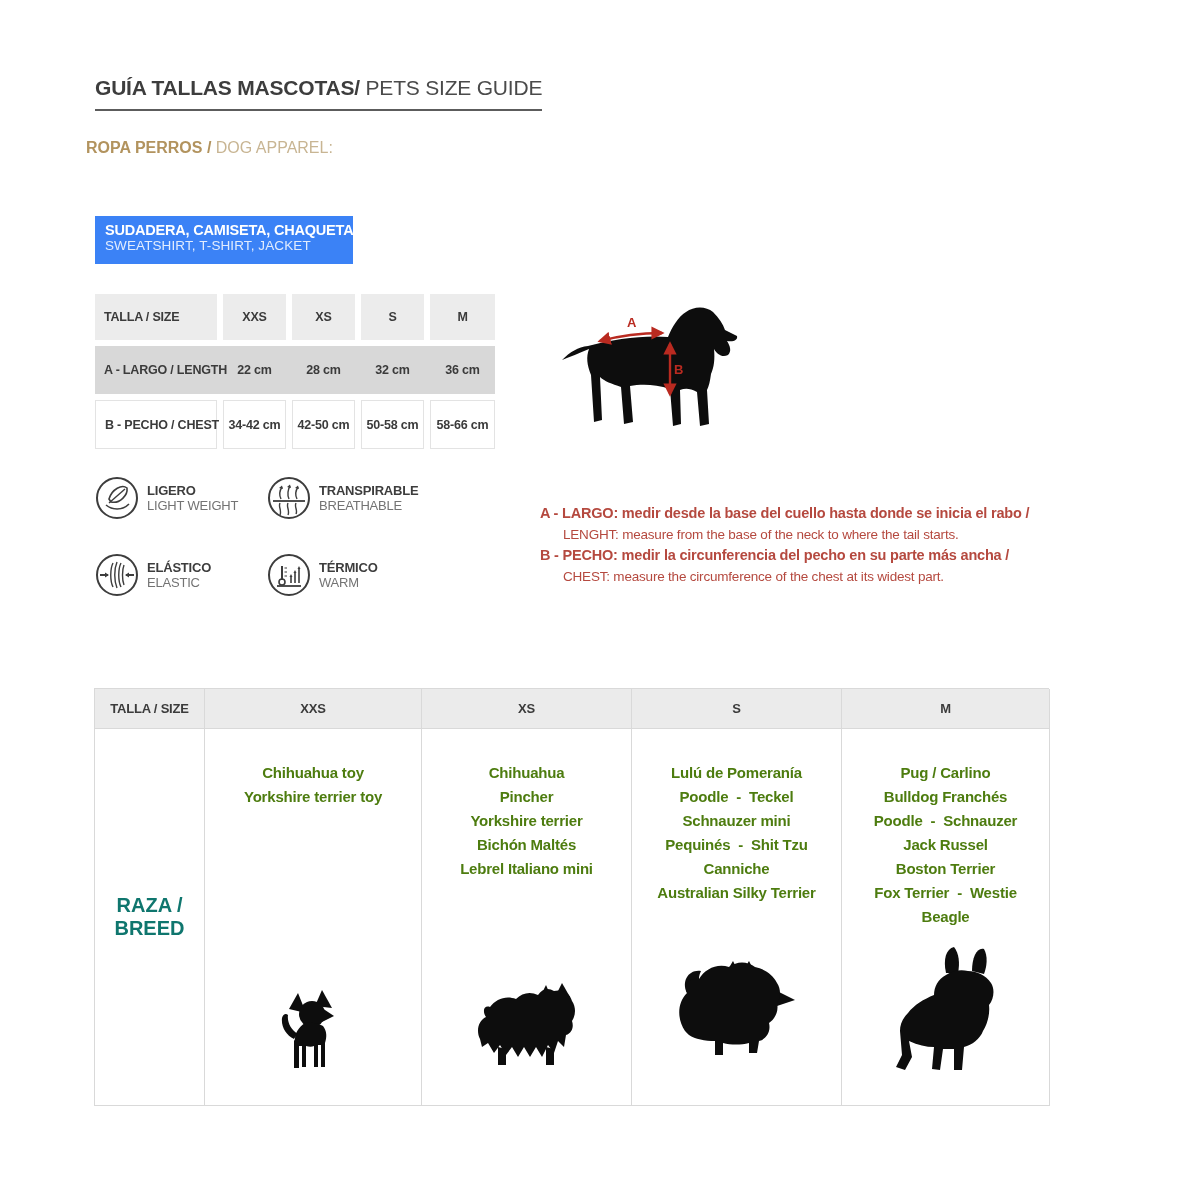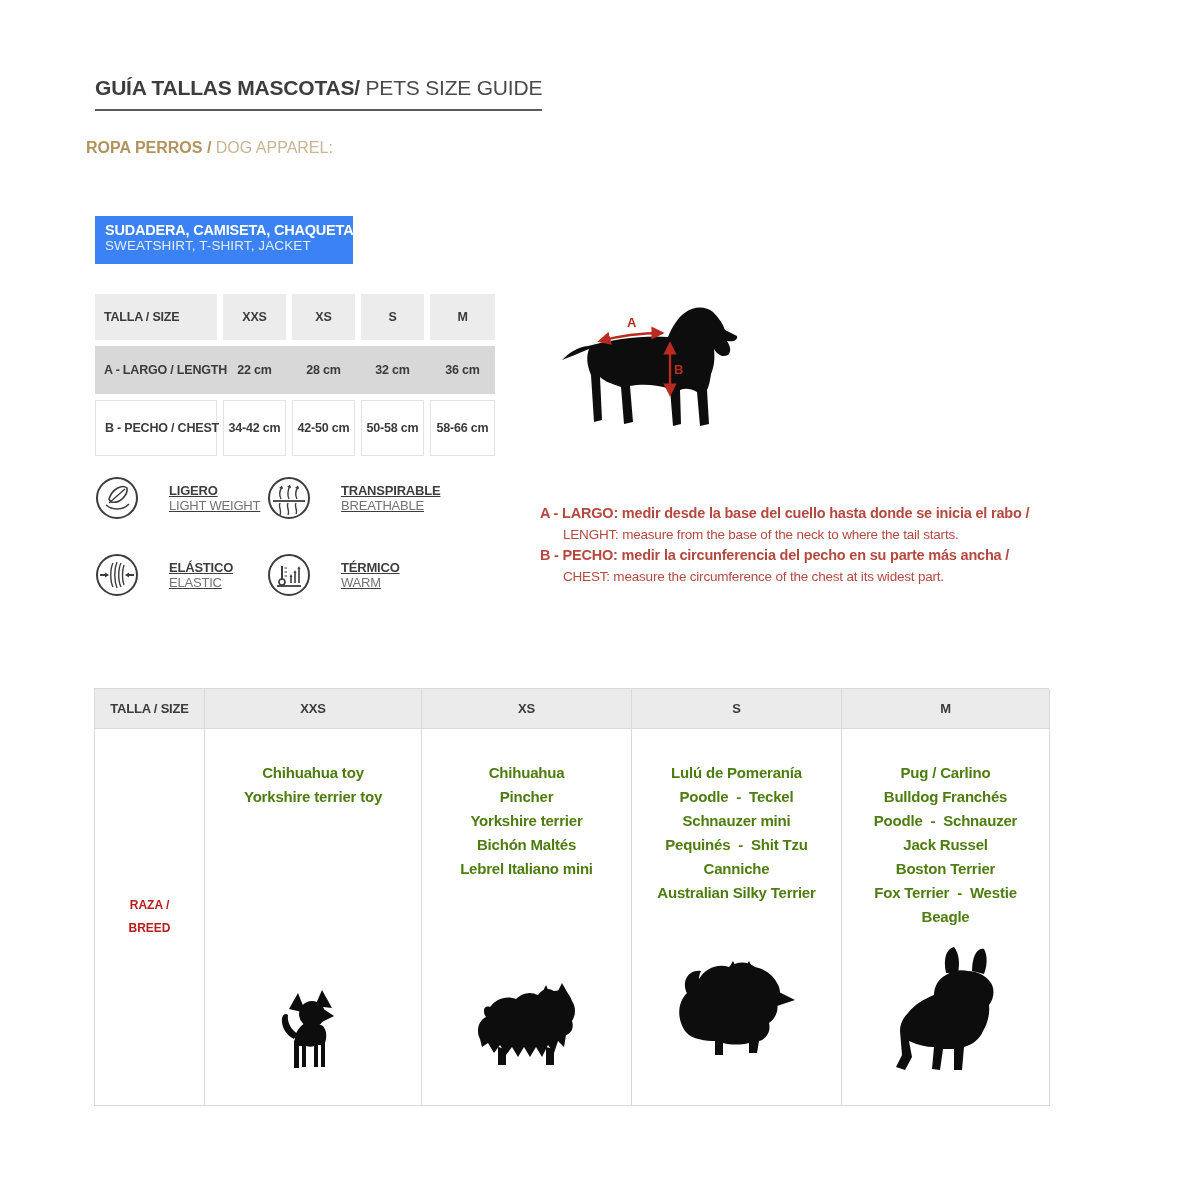--- a/index.html
+++ b/index.html
@@ -24,50 +24,50 @@
   .banner-en { color:rgba(255,255,255,0.85); font-weight:normal; font-size:13.5px; letter-spacing:0.1px; white-space:nowrap; }
 
   
   .size-table { position:absolute; left:95px; top:294px; width:400px; }
   .srow { display:grid; grid-template-columns:122px 63px 63px 63px 65px; column-gap:6px; margin-bottom:6px; }
   .srow .cell { display:flex; align-items:center; justify-content:center;
                 font-size:12.5px; font-weight:bold; color:#3b3b3b; letter-spacing:-0.2px; white-space:nowrap; }
   .srow .cell.label { justify-content:flex-start; padding-left:9px; }
   .srow.header { height:46px; } .srow.header .cell { background:#ececec; }
   .srow.rowa { height:48px; background:#d8d8d8; padding:0; }
-  .srow.rowb { height:56px; } .srow.rowb .cell { background:#ffffff; border:1px solid #e3e3e3; }
+  .srow.rowb { height:49px; } .srow.rowb .cell { background:#ffffff; border:1px solid #e3e3e3; }
 
   
   .diagram { position:absolute; left:550px; top:296px; }
 
   
   .features { position:absolute; left:95px; top:476px; display:grid;
               grid-template-columns:172px 220px; row-gap:33px; }
   .feature { display:flex; align-items:center; }
   .feature svg { flex:0 0 auto; }
-  .ftext { margin-left:30px;text-decoration:underline; }
+  .ftext { margin-left:8px; }
   .ftitle { font-size:13px; font-weight:bold; color:#3d3d3d; line-height:15px; letter-spacing:-0.2px; }
   .fsub { font-size:13px; font-weight:normal; color:#737373; line-height:15px; letter-spacing:-0.2px; }
 
   
   .notes { position:absolute; left:540px; top:503px; width:440px; color:#b5493f; }
   .note-es { font-size:14.5px; font-weight:bold; line-height:21px; letter-spacing:-0.2px; white-space:nowrap; }
   .note-en { font-size:13.5px; font-weight:normal; line-height:21px; margin-left:23px; letter-spacing:-0.2px; white-space:nowrap; }
 
   
   .breed-table { position:absolute; left:94px; top:688px; width:955px;
                  display:grid; grid-template-columns:110px 217px 210px 210px 208px;
                  grid-template-rows:40px 377px;
                  border-top:1px solid #d9d9d9; border-left:1px solid #d9d9d9; }
   .bcell { border-right:1px solid #d9d9d9; border-bottom:1px solid #d9d9d9; background:#ffffff; }
   .bhead { background:#ebebeb; display:flex; align-items:center; justify-content:center;
            font-size:13px; font-weight:bold; color:#3b3b3b; letter-spacing:-0.2px; }
   .bbody { display:flex; flex-direction:column; align-items:center; padding-top:32px; }
   .bbody.rowlabel { justify-content:center; padding-top:0; }
-  .rowlabel .line { font-size:12px; font-weight:bold; color:#b91c1c; line-height:23px; text-align:left; }
+  .rowlabel .line { font-size:20px; font-weight:bold; color:#0f766e; line-height:23px; text-align:left; }
   .breeds { text-align:center; }
   .breeds .breed-line { font-size:15px; font-weight:bold; color:#4d7c0f; line-height:24px;
                         letter-spacing:-0.2px; white-space:pre-wrap; }
   .dog { margin-top:auto; }
   .dog.chi { margin-bottom:28px; } .dog.yor { margin-bottom:28px; }
   .dog.pom { margin-bottom:32px; } .dog.fre { margin-bottom:24px; }
 </style>
 </head>
 <body>
 

